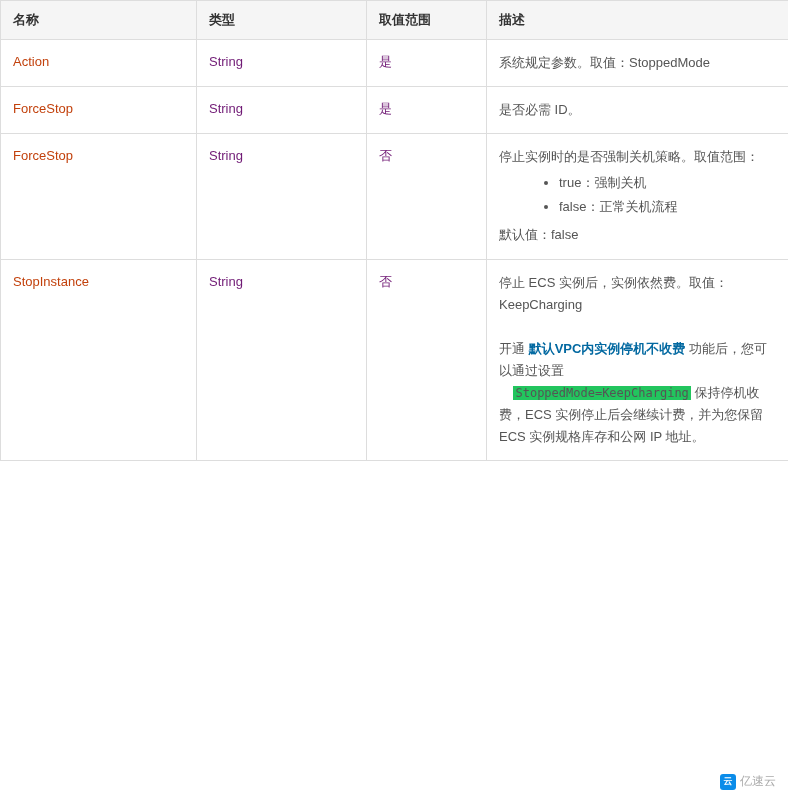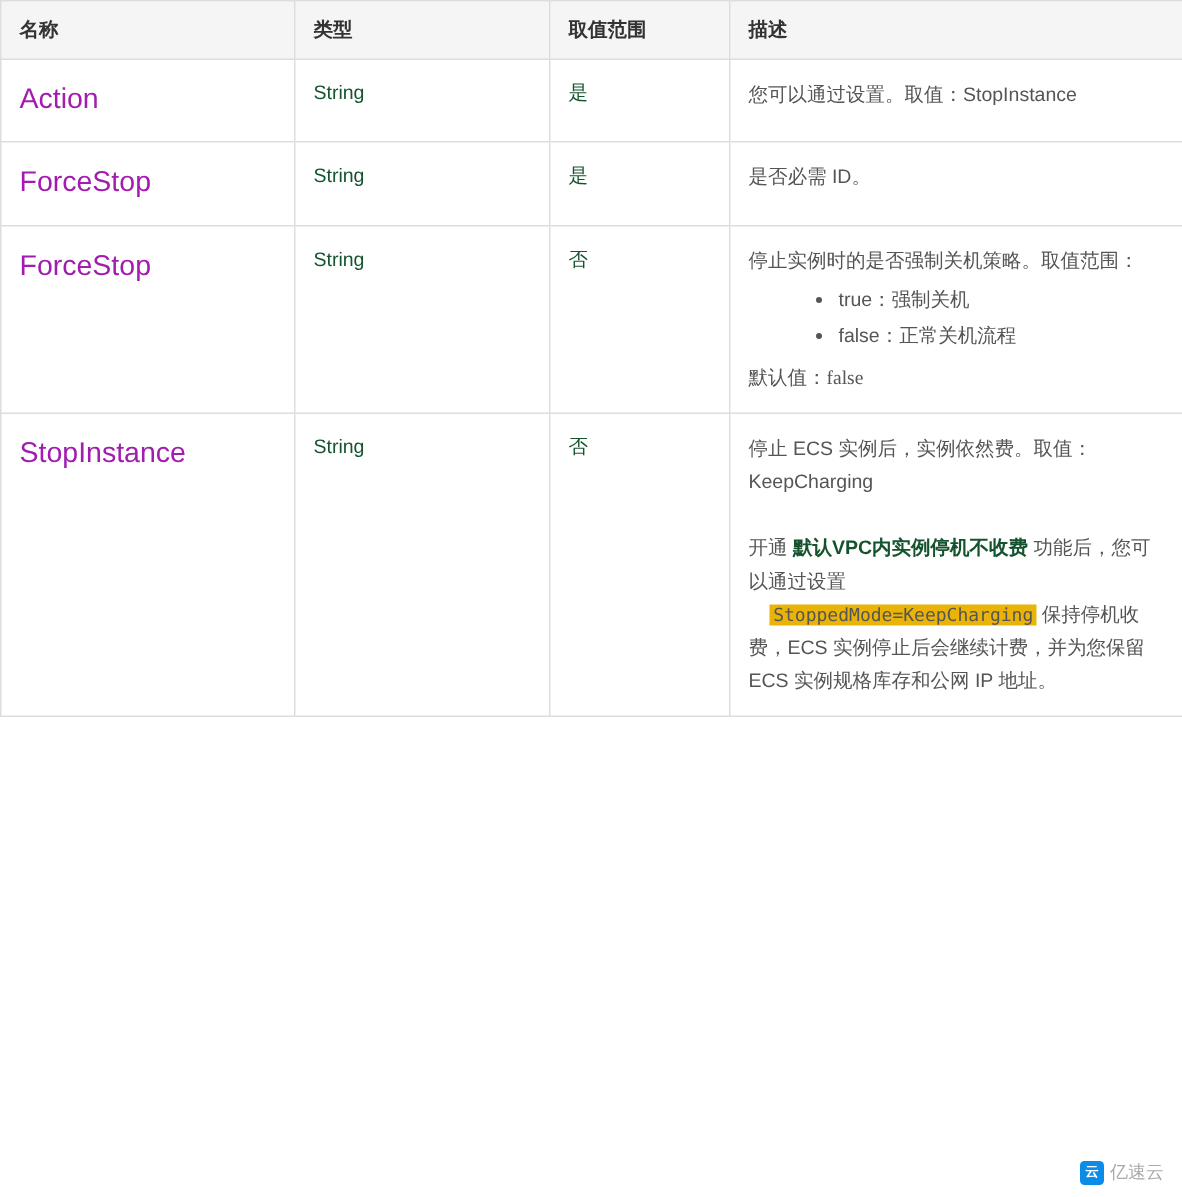--- a/index.html
+++ b/index.html
@@ -31,53 +31,52 @@
       font-weight: 600;
       font-size: 13px;
       color: #333;
       text-align: left;
     }
     tbody tr td {
       border: 1px solid #ddd;
       padding: 12px 12px;
       vertical-align: top;
       font-size: 13px;
-      color: #14532d;
+      color: #701a75;
       line-height: 1.6;
     }
     tbody tr td.name-cell {
-      color: #a21caf;
-      font-size: 19px;
+      color: #c2410c;
+      font-size: 13px;
     }
     .desc-cell {
       color: #555;
       line-height: 1.7;
     }
     .desc-cell ul {
       margin: 4px 0 4px 16px;
       padding: 0;
     }
     .desc-cell ul li {
       list-style: disc;
       margin-bottom: 2px;
       margin-left: 44px;
     }
     .desc-cell .default-val {
       margin-top: 6px;
-      font-family: Liberation Serif, serif;
     }
     .desc-cell .link-text {
-      color: #14532d;
+      color: #0369a1;
       text-decoration: none;
       font-weight: bold;
     }
     .desc-cell code {
       font-family: Consolas, monospace;
       font-size: 12px;
-      background: #eab308;
+      background: #22c55e;
       padding: 0 2px;
     }
     .watermark {
       position: absolute;
       bottom: 8px;
       right: 12px;
       font-size: 12px;
       color: #aaa;
       display: flex;
       align-items: center;
@@ -117,21 +116,21 @@
         <th>描述</th>
       </tr>
     </thead>
     <tbody>
 
       <tr>
         <td class="name-cell">Action</td>
         <td>String</td>
         <td>是</td>
         <td class="desc-cell">
-          您可以通过设置。取值：StopInstance
+          系统规定参数。取值：StoppedMode
         </td>
       </tr>
 
       <tr>
         <td class="name-cell">ForceStop</td>
         <td>String</td>
         <td>是</td>
         <td class="desc-cell">
           是否必需 ID。
         </td>

